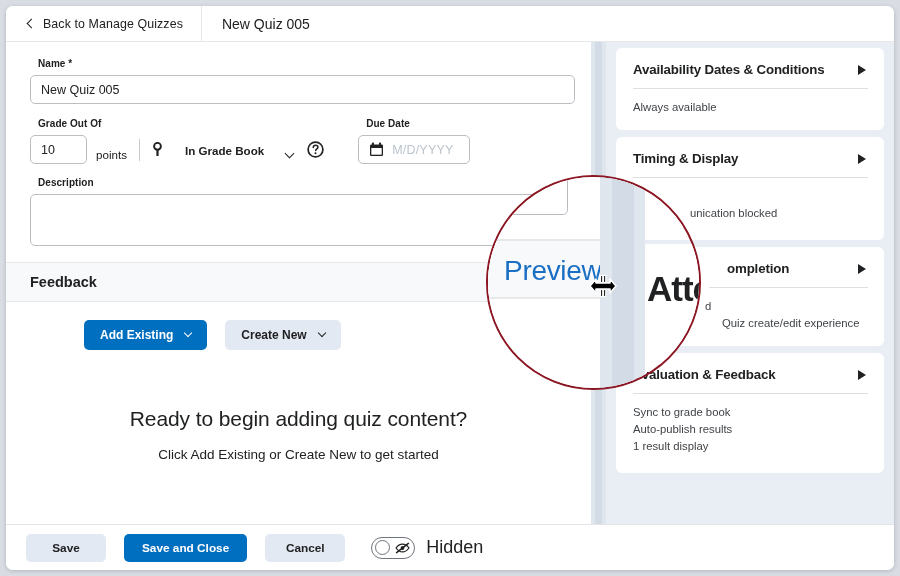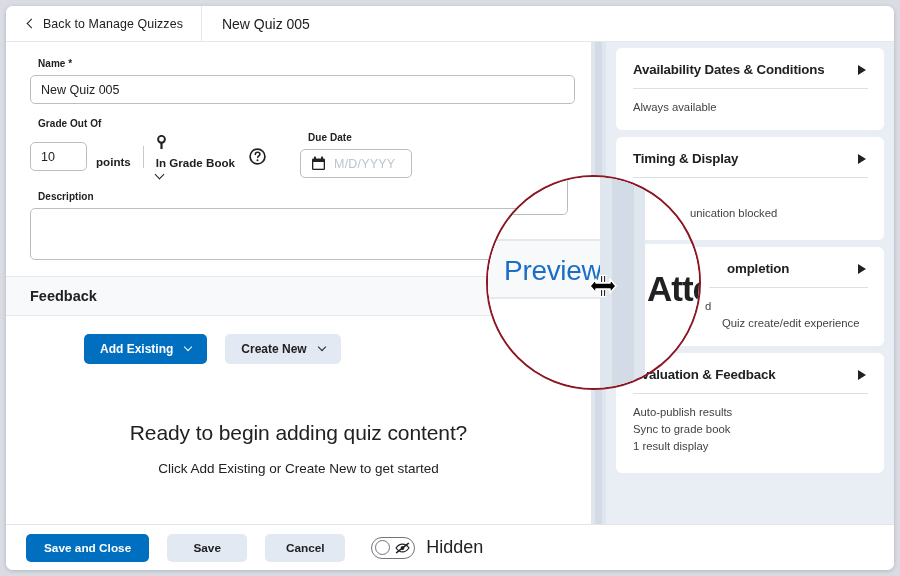--- a/index.html
+++ b/index.html
@@ -87,30 +87,30 @@
   }
   .grade-col { display: flex; flex-direction: column; }
   .grade-line { display: flex; align-items: center; }
   .points-input {
     width: 57px; height: 29px;
     border: 1px solid #babec2; border-radius: 5px;
     display: flex; align-items: center; padding: 0 10px;
     font-size: 12.5px; color: #202122;
   }
   .points-word {
-    font-size: 11.6px; font-weight: bold; color: #202122;
+    font-size: 11.6px; font-weight: normal; color: #202122;
     margin-left: 9px;
     margin-top: 10px;
   }
   .vdiv {
     width: 1px; height: 22px; background: #c7cacd;
     margin: 0 12px;
   }
   .gradebook-sel {
-    display: flex; align-items: flex-start; gap: 6px; cursor: pointer; flex-direction: column;
+    display: flex; align-items: flex-end; gap: 22px; cursor: pointer;
   }
   .key-icon { display:block; }
   .gradebook-txt {
     font-size: 11.6px; font-weight: bold; color: #202122;
   }
   .chev-dn {
     width: 7px; height: 7px;
     border-right: 1.8px solid #202122;
     border-bottom: 1.8px solid #202122;
     transform: rotate(45deg);
@@ -432,29 +432,29 @@
       <div class="card-line" style="padding-left:72px;">d</div>
       <div class="card-line" style="padding-left:89px;">Quiz create/edit experience</div>
     </div>
 
     <div class="card" style="padding-bottom:18px;">
       <div class="card-hdr">
         <span class="card-title">Evaluation &amp; Feedback</span>
         <span class="tri"></span>
       </div>
       <div class="card-rule"></div>
+      <div class="card-line">Sync to grade book</div>
       <div class="card-line">Auto-publish results</div>
-      <div class="card-line">Sync to grade book</div>
       <div class="card-line">1 result display</div>
     </div>
   </div>
 
   <div class="bottombar">
+    <div class="bbtn bbtn-secondary">Save</div>
     <div class="bbtn bbtn-primary">Save and Close</div>
-    <div class="bbtn bbtn-secondary">Save</div>
     <div class="bbtn bbtn-secondary">Cancel</div>
     <div class="toggle-wrap">
       <div class="toggle">
         <span class="knob"></span>
         <svg class="eye-off" width="15" height="12" viewBox="0 0 15 12">
           <path d="M1 6c1.8-2.6 3.9-3.9 6.5-3.9S12.2 3.4 14 6c-1.8 2.6-3.9 3.9-6.5 3.9S2.8 8.6 1 6z" fill="none" stroke="#202122" stroke-width="1.2"></path>
           <circle cx="7.5" cy="6" r="1.9" fill="#202122"></circle>
           <path d="M1.6 10.6L13.4 1.4" stroke="#202122" stroke-width="1.5" stroke-linecap="round"></path>
         </svg>
       </div>

